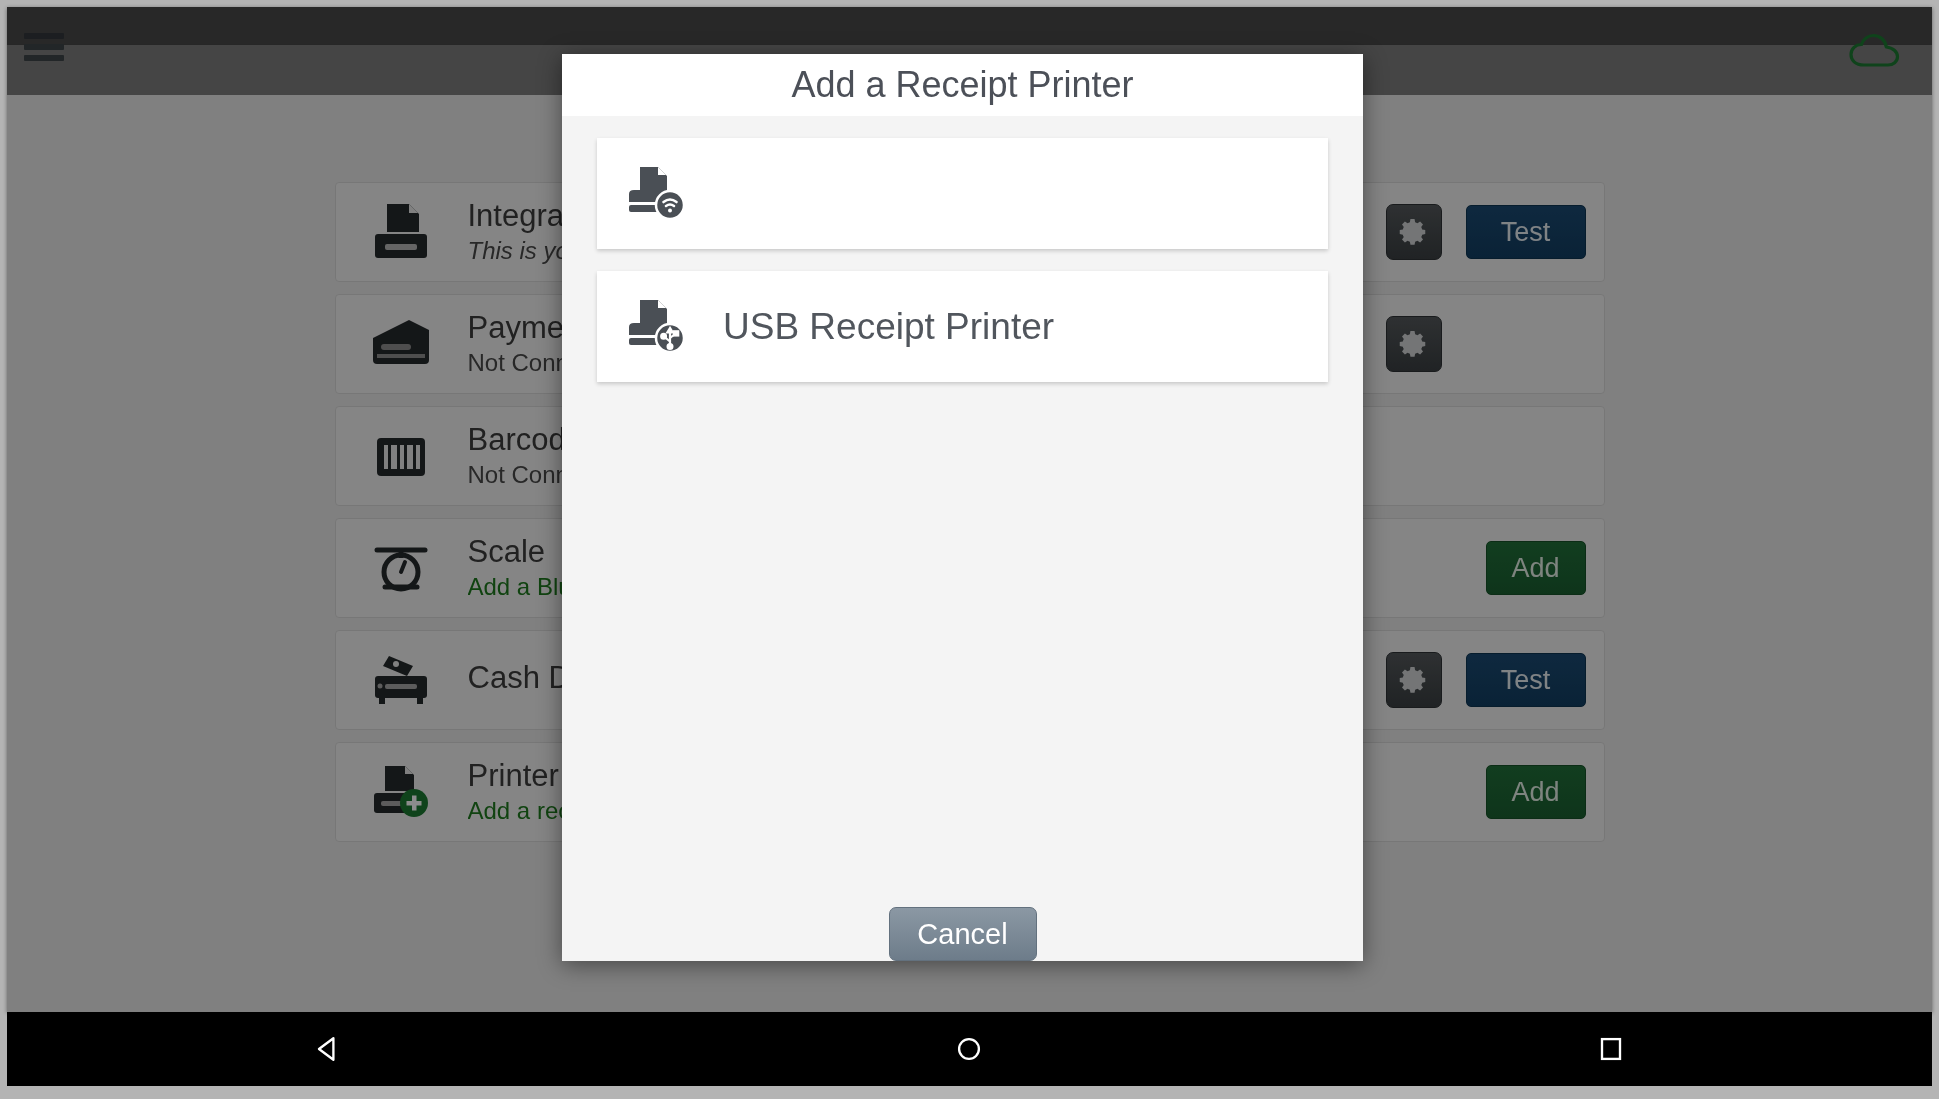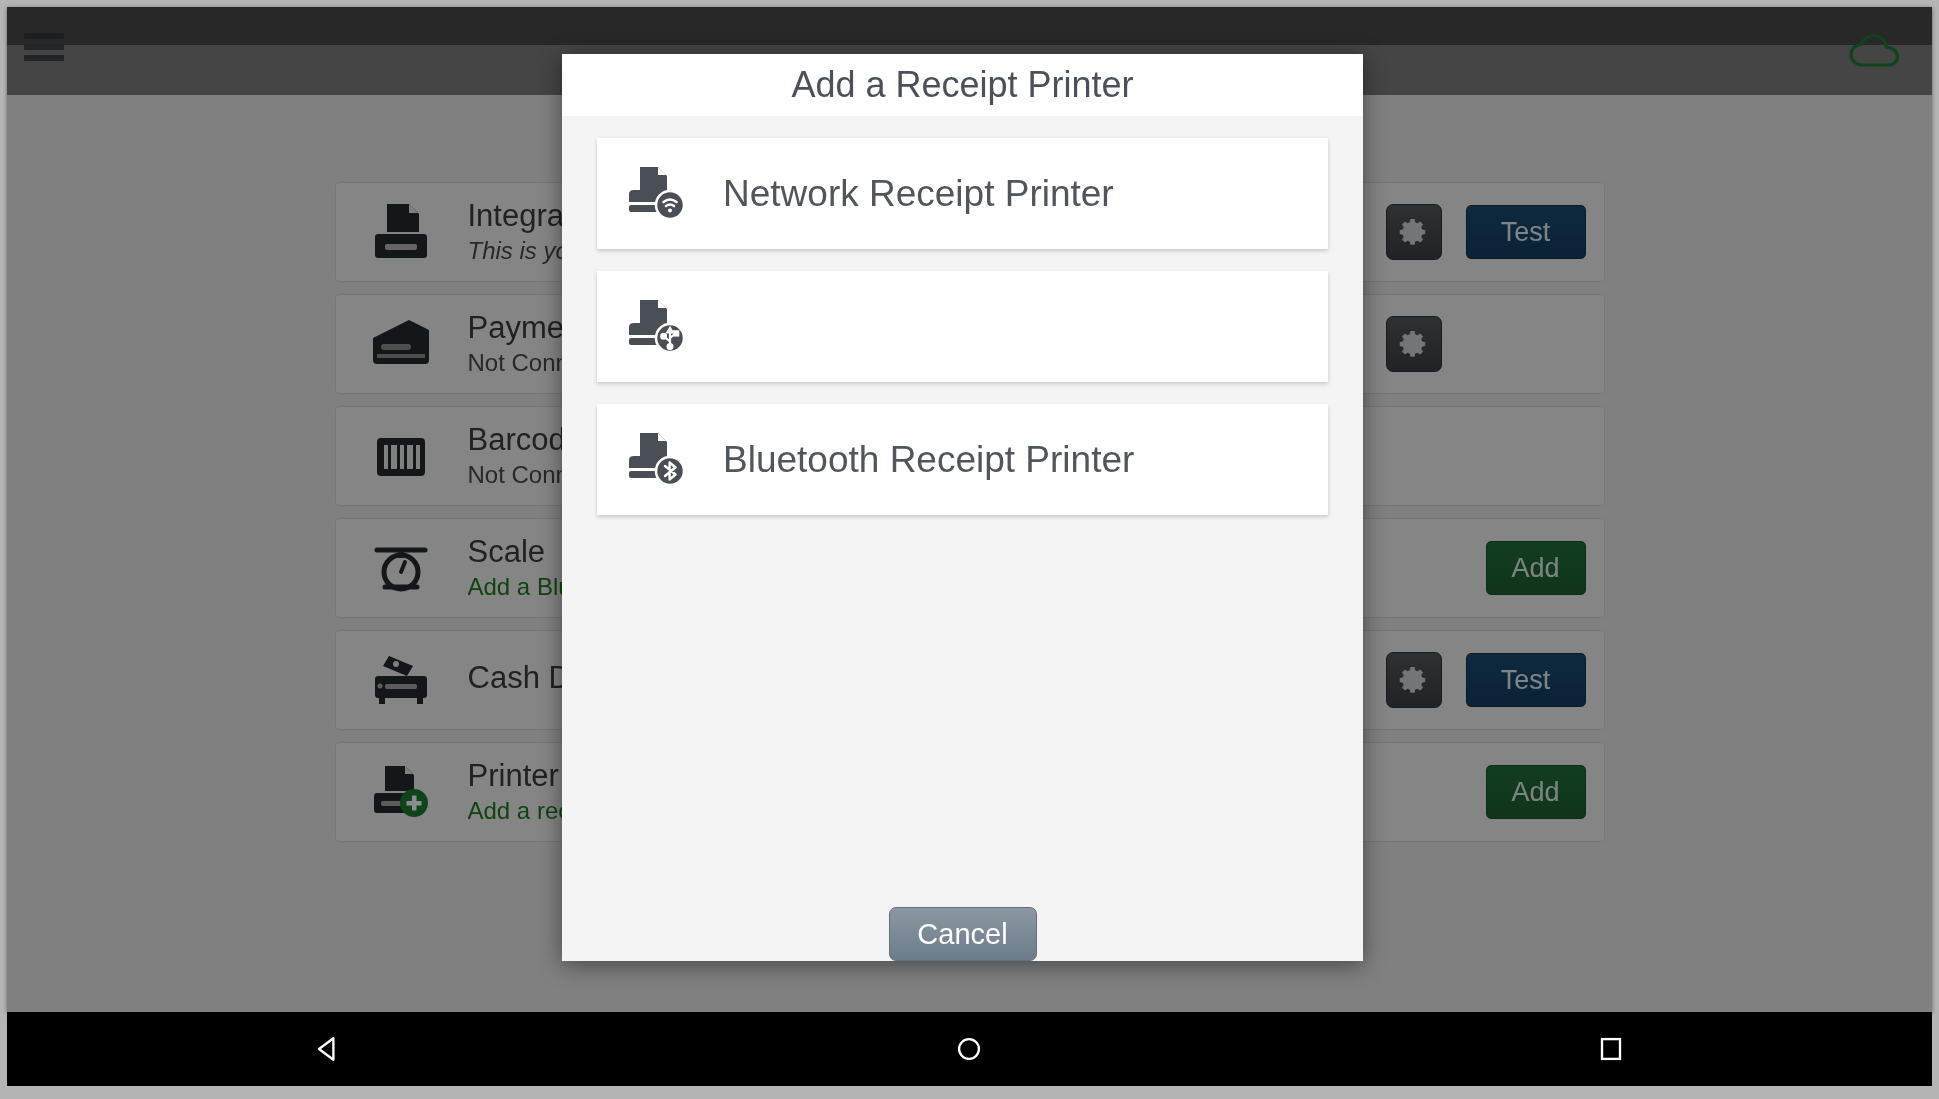--- a/index.html
+++ b/index.html
@@ -427,21 +427,20 @@
             </g>
             <circle cx="46" cy="40" r="14" fill="currentColor"></circle>
             <circle cx="46" cy="40" r="14" fill="none" stroke="#ffffff" stroke-width="2.5"></circle>
             <g fill="none" stroke="#ffffff" stroke-width="2.6" stroke-linecap="round">
               <path d="M39.5 37 q6.5 -5 13 0"></path>
               <path d="M42 41 q4 -3 8 0"></path>
             </g>
             <circle cx="46" cy="45.5" r="2" fill="#ffffff"></circle>
           </svg>
         </div>
-        <div class="opt-label">Network Receipt Printer</div>
       </div>
 
       <div class="opt-card">
         <div class="opt-icon">
           <svg viewBox="0 0 64 58" width="64" height="58">
             <g fill="currentColor">
               <path d="M16 2 h18 l9 9 v15 h-27 z"></path>
               <path d="M34 2 v8 h8 z" fill="#ffffff"></path>
               <path d="M5 29 h40 v8 h-40 z"></path>
               <path d="M5 29 q0 -4 5 -4 h35 v4 z"></path>
@@ -453,39 +452,23 @@
               <line x1="46" y1="32" x2="46" y2="48"></line>
               <polygon points="46,30 43.3,34.5 48.7,34.5"></polygon>
               <line x1="46" y1="40" x2="51.5" y2="35.5"></line>
               <rect x="50" y="33.3" width="4.2" height="4.2"></rect>
               <line x1="46" y1="43.5" x2="40.5" y2="39"></line>
               <circle cx="39.6" cy="38.2" r="2.4"></circle>
               <circle cx="46" cy="48.6" r="2.4"></circle>
             </g>
           </svg>
         </div>
+        <div class="opt-label">USB Receipt Printer</div>
       </div>
 
-      <div class="opt-card">
-        <div class="opt-icon">
-          <svg viewBox="0 0 64 58" width="64" height="58">
-            <g fill="currentColor">
-              <path d="M16 2 h18 l9 9 v15 h-27 z"></path>
-              <path d="M34 2 v8 h8 z" fill="#ffffff"></path>
-              <path d="M5 29 h40 v8 h-40 z"></path>
-              <path d="M5 29 q0 -4 5 -4 h35 v4 z"></path>
-              <rect x="5" y="40" width="33" height="7" rx="2"></rect>
-            </g>
-            <circle cx="46" cy="40" r="14" fill="currentColor"></circle>
-            <circle cx="46" cy="40" r="14" fill="none" stroke="#ffffff" stroke-width="2.5"></circle>
-            <path d="M45.6 31.5 L51.5 36.5 L45.6 41 L45.6 31.5 M45.6 48.5 L51.5 43.5 L45.6 39 L45.6 48.5 M41 35 L51.5 43.5 M41 45 L51.5 36.5" fill="none" stroke="#ffffff" stroke-width="2.4" stroke-linejoin="round" stroke-linecap="round"></path>
-          </svg>
-        </div>
-        <div class="opt-label">Bluetooth Receipt Printer</div>
-      </div>
 
     </div>
 
     <div class="dlg-foot">
       <div class="btn-cancel">Cancel</div>
     </div>
   </div>
 
   <div id="navbar">
     <div class="nav-btn">

